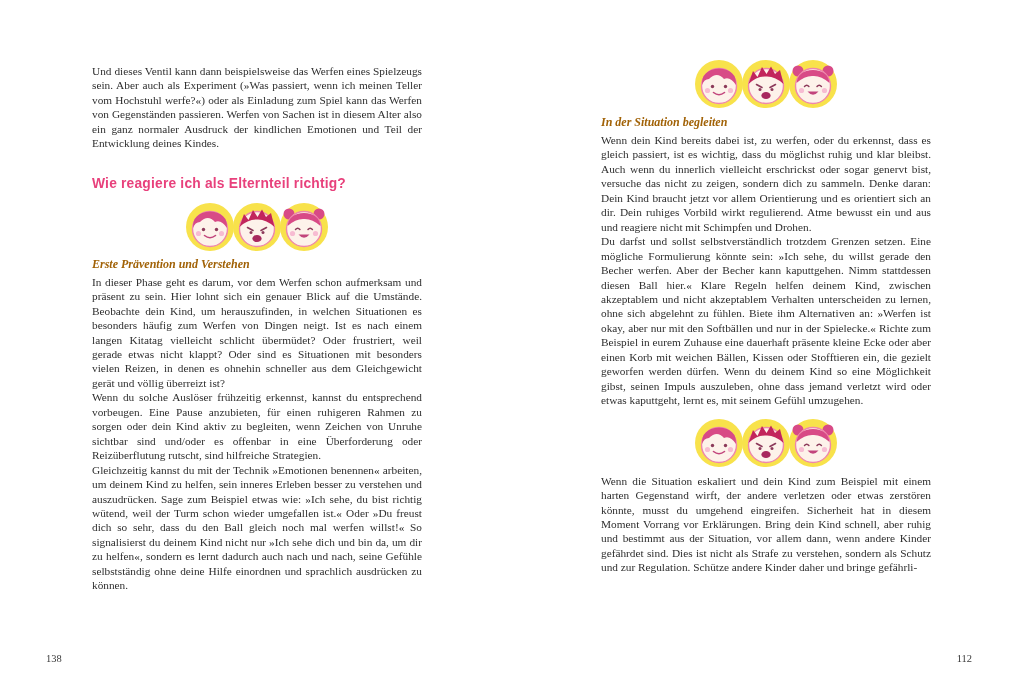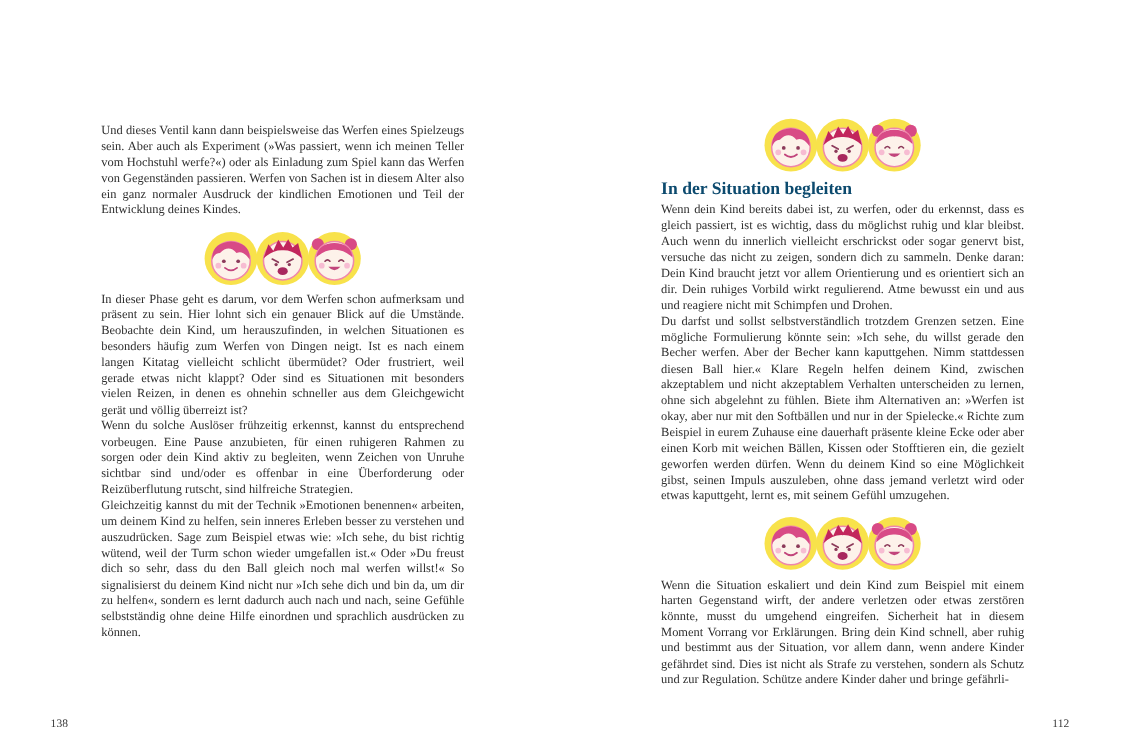--- a/index.html
+++ b/index.html
@@ -8,21 +8,21 @@
     background: #ffffff;
     font-family: "Liberation Serif", serif;
     color: #2e2e2e;
   }
   .spread {
     position: relative;
     width: 1020px; height: 685px;
     background: #ffffff;
     overflow: hidden;
   }
-  .column { position: absolute; width: 330px; margin-top: 48px; }
+  .column { position: absolute; width: 330px; }
   .col-left  { left: 92px;  top: 64px; }
   .col-right { left: 601px; top: 58px; }
 
   p.body {
     margin: 0;
     font-size: 11.3px;
     line-height: 14.45px;
     text-align: justify;
     hyphens: auto; -webkit-hyphens: auto;
     color: #2e2e2e;
@@ -30,23 +30,24 @@
   .pink-heading {
     font-family: "Liberation Sans", sans-serif;
     font-weight: bold;
     font-size: 13.8px;
     color: #e8417c;
     margin: 25px 0 0 0;
     letter-spacing: 0.2px;
   }
   .blue-heading {
     font-family: "Liberation Serif", serif;
+    font-style: italic;
     font-weight: bold;
-    font-size: 16px;
-    color: #0c4a6e;
+    font-size: 12px;
+    color: #a16207;
     margin: 0 0 3px 0;
   }
   .faces-row {
     display: flex;
     justify-content: center;
     align-items: center;
   }
   .faces-mid   { margin-top: 10px; margin-bottom: 4px; }  
   .faces-top   { margin-bottom: 5px; }                    
   .faces-lower { margin-top: 9px; margin-bottom: 5px; }   
@@ -100,33 +101,35 @@
         <path d="M20.5 33.5 Q26 40 31.5 33.5 Z" fill="#c2457c"></path>
         <circle cx="14.5" cy="32.5" r="2.6" fill="#f7bcd2"></circle>
         <circle cx="37.5" cy="32.5" r="2.6" fill="#f7bcd2"></circle>
       </g>
     </defs>
   </svg>
 
   <div class="column col-left">
     <p class="body">Und dieses Ventil kann dann beispielsweise das Werfen eines Spielzeugs sein. Aber auch als Experiment (»Was passiert, wenn ich meinen Teller vom Hochstuhl werfe?«) oder als Einladung zum Spiel kann das Werfen von Gegenständen passieren. Werfen von Sachen ist in diesem Alter also ein ganz normaler Ausdruck der kindlichen Emotionen und Teil der Entwicklung deines Kindes.</p>
 
+    <h2 class="pink-heading">Wie reagiere ich als Elternteil richtig?</h2>
 
     <div class="faces-row faces-mid">
       <svg class="face" viewBox="0 0 52 52">
           <use href="#face-happy"></use>
         </svg>
       <svg class="face" viewBox="0 0 52 52">
           <use href="#face-angry"></use>
         </svg>
       <svg class="face" viewBox="0 0 52 52">
           <use href="#face-buns"></use>
         </svg>
     </div>
 
+    <h3 class="blue-heading">Erste Prävention und Verstehen</h3>
     <p class="body">In dieser Phase geht es darum, vor dem Werfen schon aufmerksam und präsent zu sein. Hier lohnt sich ein genauer Blick auf die Umstände. Beobachte dein Kind, um herauszufinden, in welchen Situationen es besonders häufig zum Werfen von Dingen neigt. Ist es nach einem langen Kitatag vielleicht schlicht übermüdet? Oder frustriert, weil gerade etwas nicht klappt? Oder sind es Situationen mit besonders vielen Reizen, in denen es ohnehin schneller aus dem Gleichgewicht gerät und völlig überreizt ist?</p>
     <p class="body">Wenn du solche Auslöser frühzeitig erkennst, kannst du entsprechend vorbeugen. Eine Pause anzubieten, für einen ruhigeren Rahmen zu sorgen oder dein Kind aktiv zu begleiten, wenn Zeichen von Unruhe sichtbar sind und/oder es offenbar in eine Überforderung oder Reizüberflutung rutscht, sind hilfreiche Strategien.</p>
     <p class="body">Gleichzeitig kannst du mit der Technik »Emotionen benennen« arbeiten, um deinem Kind zu helfen, sein inneres Erleben besser zu verstehen und auszudrücken. Sage zum Beispiel etwas wie: »Ich sehe, du bist richtig wütend, weil der Turm schon wieder umgefallen ist.« Oder »Du freust dich so sehr, dass du den Ball gleich noch mal werfen willst!« So signalisierst du deinem Kind nicht nur »Ich sehe dich und bin da, um dir zu helfen«, sondern es lernt dadurch auch nach und nach, seine Gefühle selbstständig ohne deine Hilfe einordnen und sprachlich ausdrücken zu können.</p>
   </div>
 
   <div class="column col-right">
     <div class="faces-row faces-top">
       <svg class="face" viewBox="0 0 52 52">
           <use href="#face-happy"></use>
         </svg>

